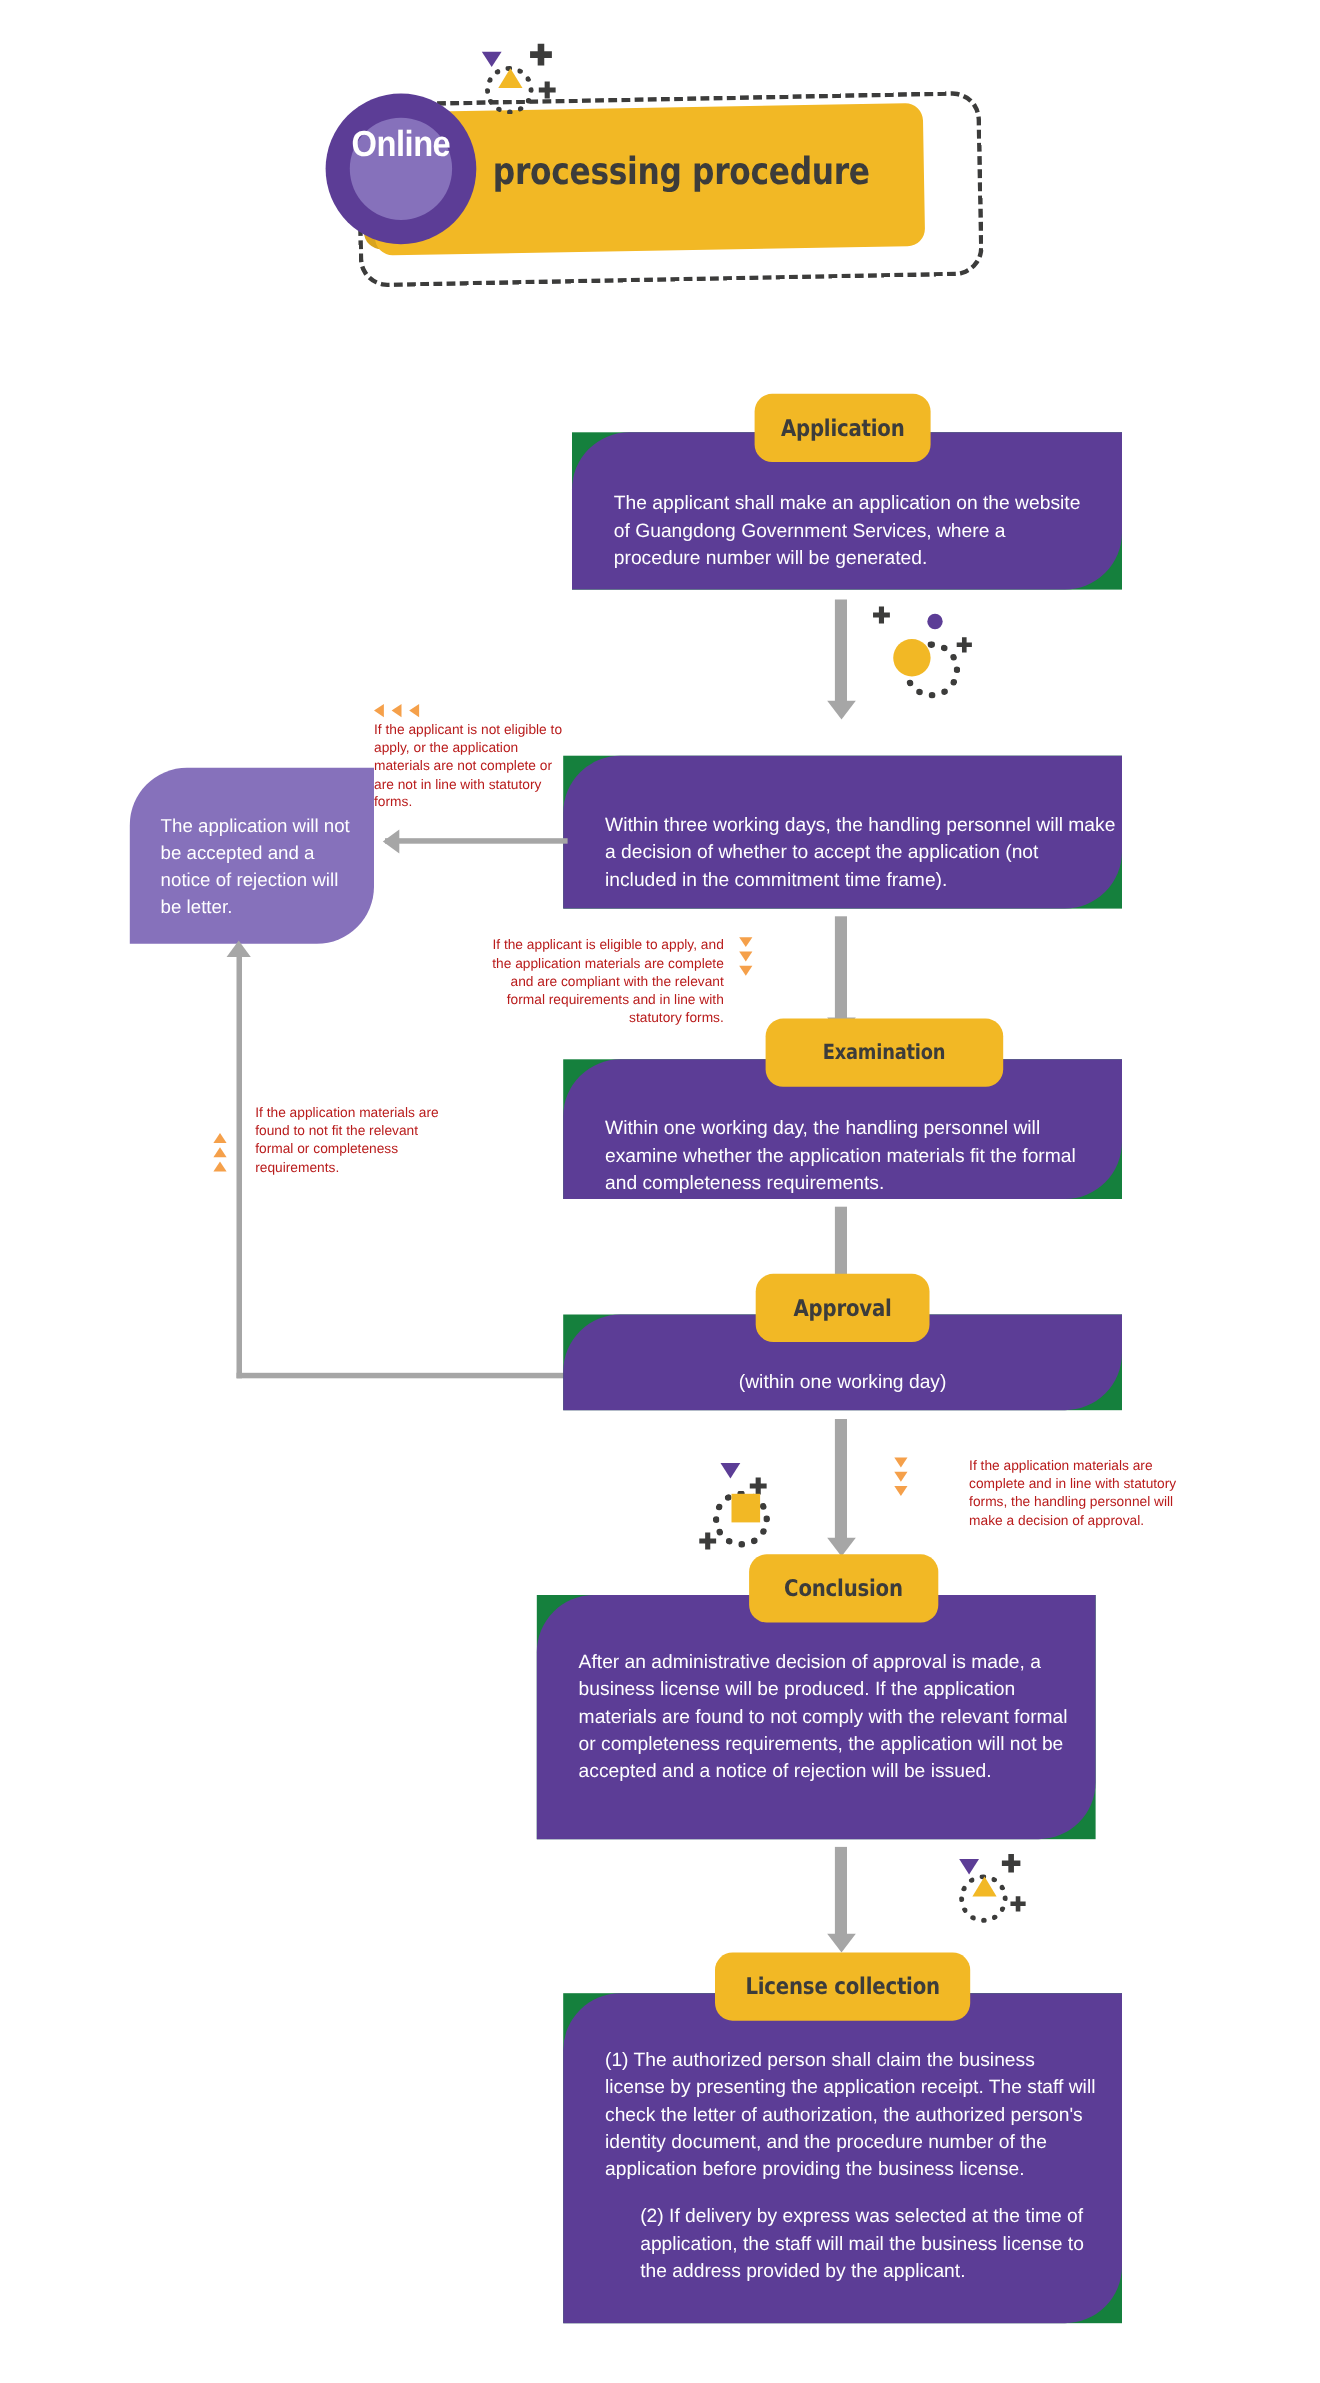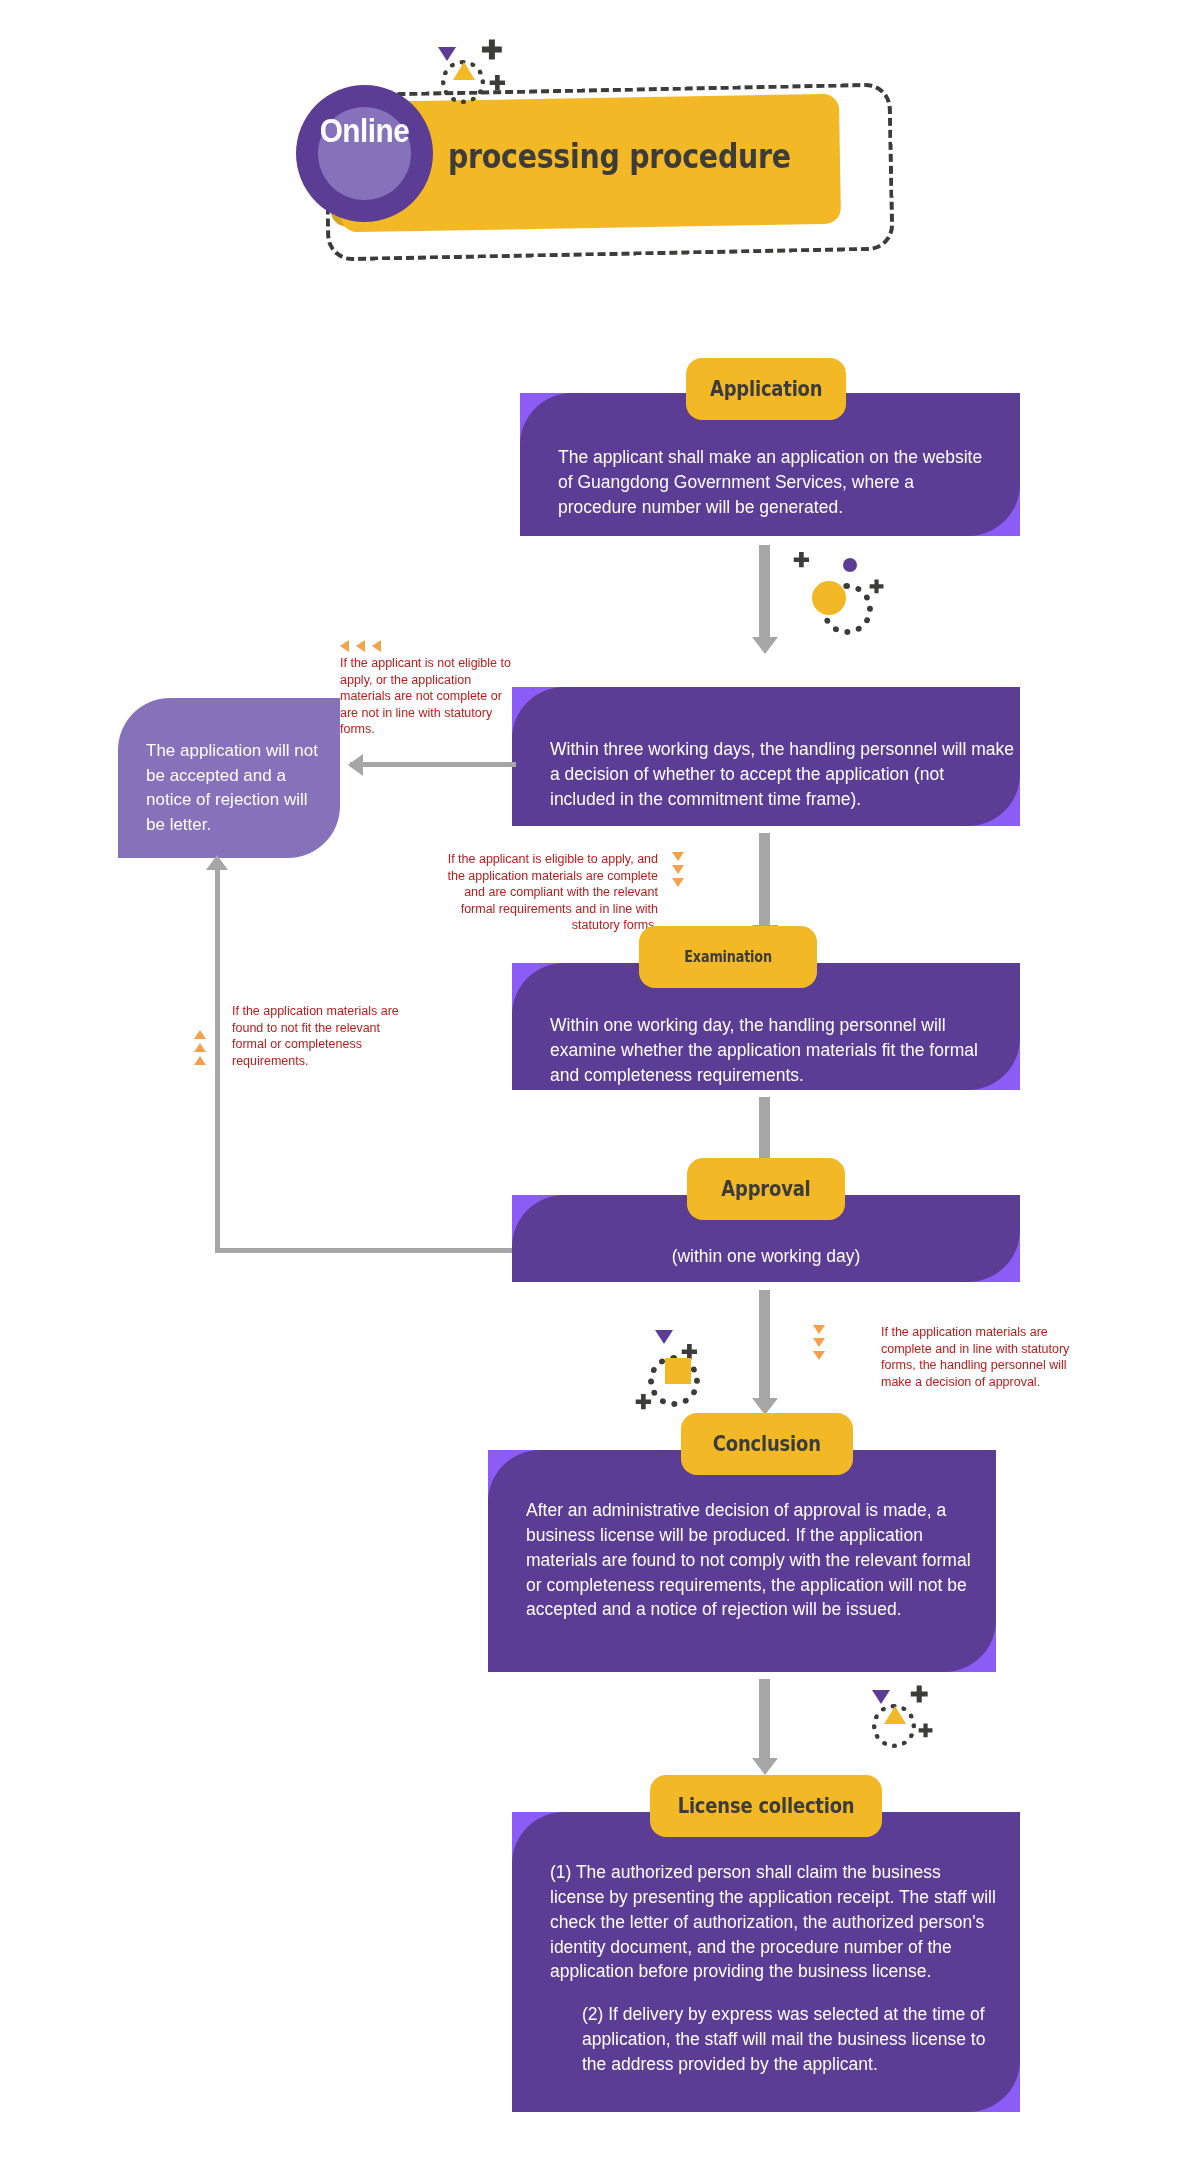--- a/index.html
+++ b/index.html
@@ -63,21 +63,21 @@
     border:5px dotted #3c3c3b;
   }
   .cf-ring2{
     width:40px;height:40px;border-radius:50%;
     border:6px dotted #3c3c3b;
   }
 
   
   .card{
     position:absolute;
-    background:#8b5cf6;
+    background:#15803d;
   }
   .card-shape{
     position:absolute;left:0;top:0;width:100%;height:100%;
     background:#5c3d96;
     border-radius:52px 0 52px 0;
   }
   .card-body{
     position:relative;
     color:#ffffff;font-size:17.5px;line-height:1.42;
   }
@@ -199,21 +199,21 @@
   <div style="position:absolute;left:672px;top:852px;">
     <span class="tri-down"></span>
     <span class="tri-down"></span>
     <span class="tri-down"></span>
   </div>
 
   <div class="card" style="left:512px;top:963px;width:508px;height:127px;">
     <div class="card-shape"></div>
     <div class="card-body" style="padding:50px 28px 0 38px;">Within one working day, the handling personnel will examine whether the application materials fit the formal and completeness requirements.</div>
   </div>
-  <div class="pill" style="left:639px;top:926px;width:178px;height:62px;font-size:15px;">
+  <div class="pill" style="left:696px;top:926px;width:216px;height:62px;font-size:19px;">
     <span>Examination</span>
   </div>
 
   <div class="arrow-v" style="left:759px;top:1097px;height:95px;"></div>
   <div class="arrow-head-down" style="left:752px;top:1189px;"></div>
 
   <div class="line-v" style="left:215px;top:868px;height:385px;"></div>
   <div class="line-h" style="left:215px;top:1248px;width:300px;"></div>
   <div class="arrow-head-up" style="left:206px;top:855px;"></div>
 

